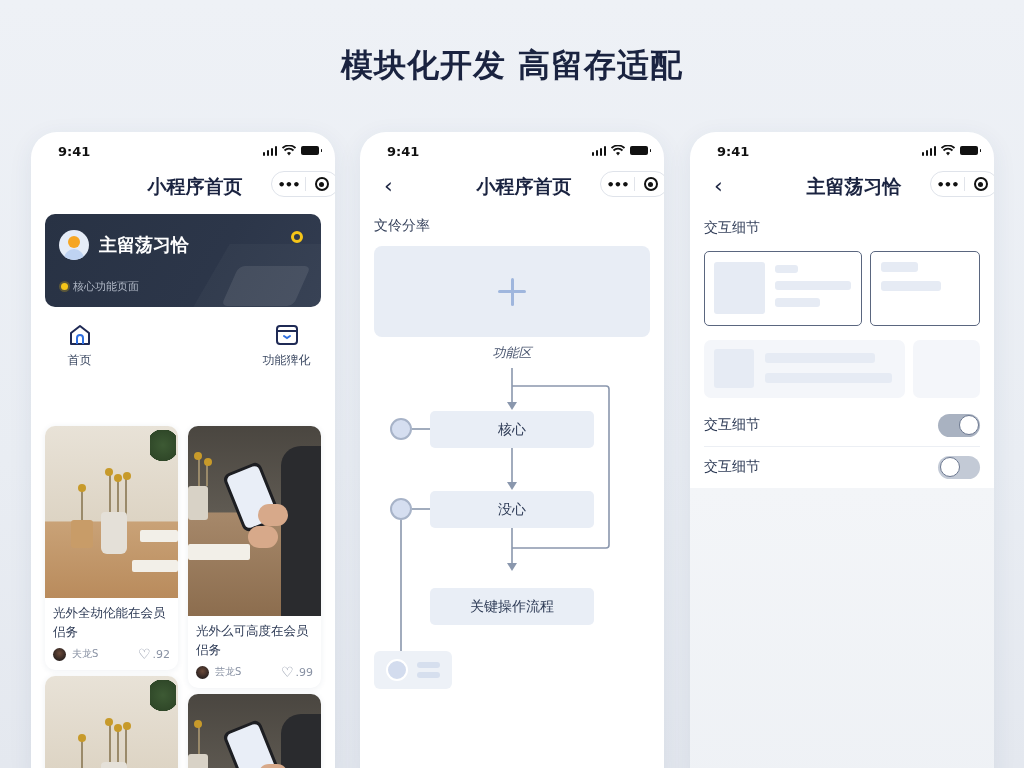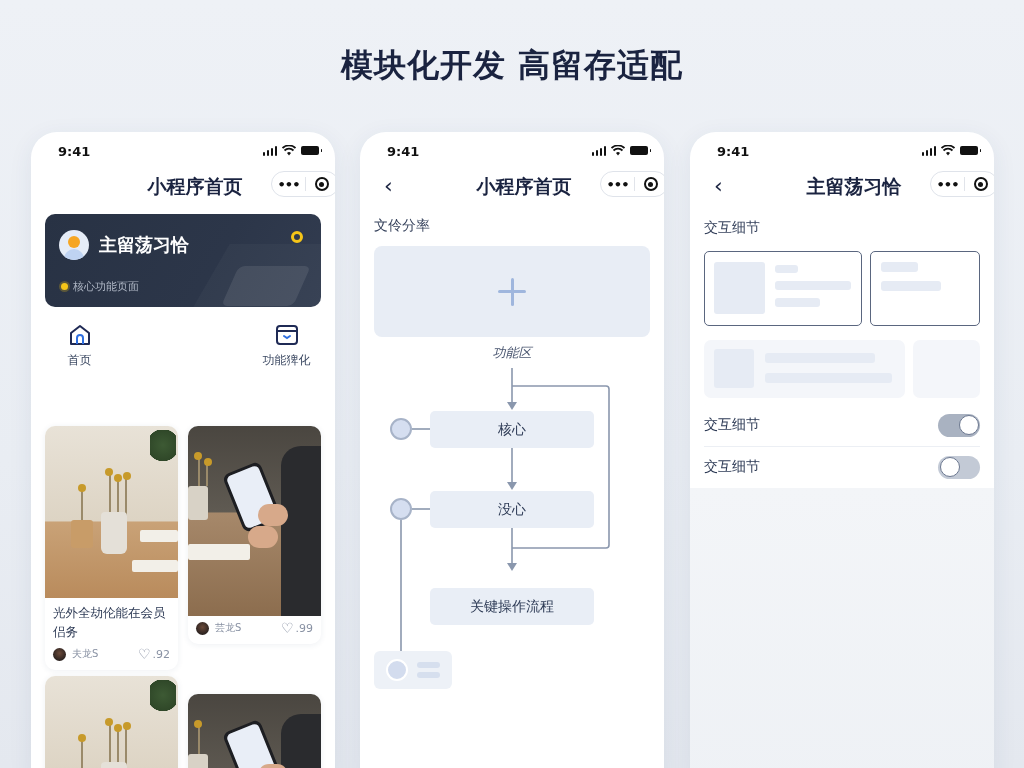--- a/index.html
+++ b/index.html
@@ -235,20 +235,21 @@
         <div class="p-flower" style="left:6px; top:26px;"></div>
         <div class="p-stem" style="left:18px; top:36px; height:24px;"></div>
         <div class="p-flower" style="left:16px; top:32px;"></div>
         <div class="p-cup" style="left:0; top:60px; background:#d8d2c6; width:20px; height:34px;"></div>
         <div class="p-book" style="left:0; right:auto; top:118px; width:62px; height:16px;"></div>
         <div class="p-arm" style="top:20px; height:170px;"></div>
         <div class="p-phone" style="top:40px;"></div>
         <div class="p-hand" style="top:78px;"></div>
         <div class="p-hand" style="top:100px; left:60px;"></div>
       </div>
+      <div class="card-title">光外么可高度在会员侣务</div>
       <div class="card-meta">
         <div class="author">
             <span class="mini-avatar"></span>
             <span>芸龙S</span>
           </div>
         <div class="likes">
             <span style="font-size:14px;">♡</span>
             <span>.99</span>
           </div>
       </div>

